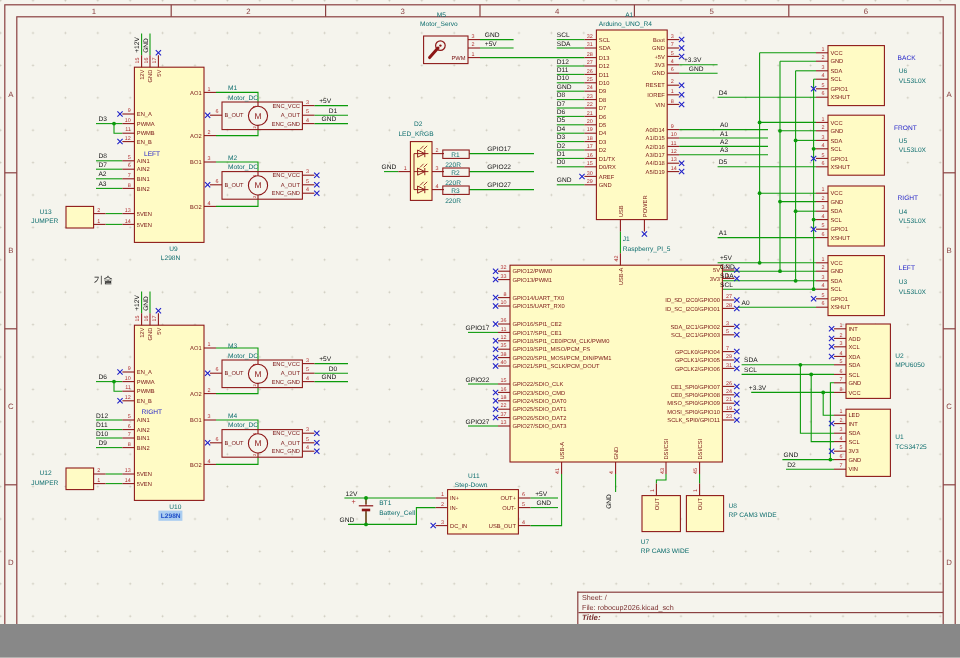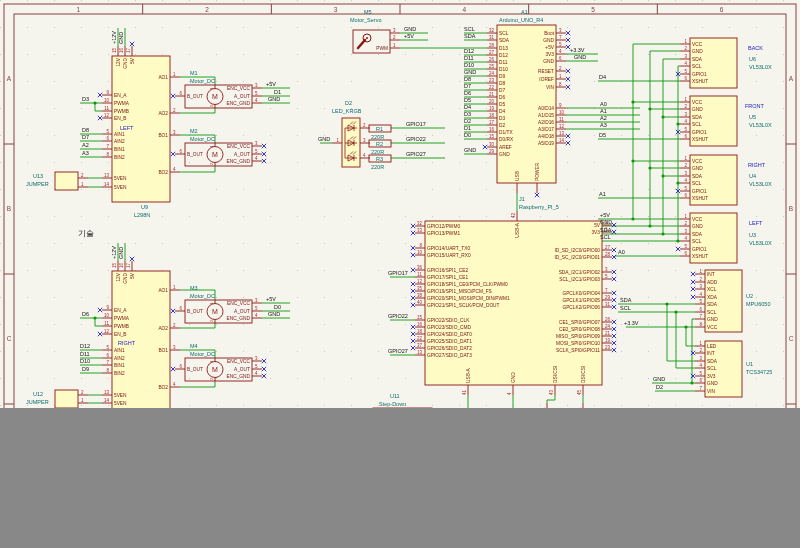--- a/index.html
+++ b/index.html
@@ -1,16 +1,16 @@
 <!DOCTYPE html>
 <html><head>
 <meta charset="utf-8">
 <style>
   html,body{margin:0;padding:0;background:#888;}
-  #canvas{position:relative;width:800px;height:408px;overflow:hidden;
+  #canvas{position:relative;width:800px;height:520px;overflow:hidden;
     background-color:#f5f4ed;
     background-image:radial-gradient(circle,#c9c6b8 0.7px,transparent 0.9px);
     background-size:27px 27px;background-position:14px 14px;
     font-family:"Liberation Sans",sans-serif;}
   #schematic{position:absolute;left:0;top:0;}
   #title-block{position:absolute;left:481px;top:493px;width:304px;height:40px;
     border-left:1px solid #8a4040;border-top:1px solid #8a4040;
     display:flex;flex-direction:column;color:#7a3030;font-size:6px;line-height:1;
     background:transparent;}
   .tb-head{height:14px;border-bottom:1px solid #8a4040;padding:2px 0 0 3px;display:flex;flex-direction:column;gap:2px;}

